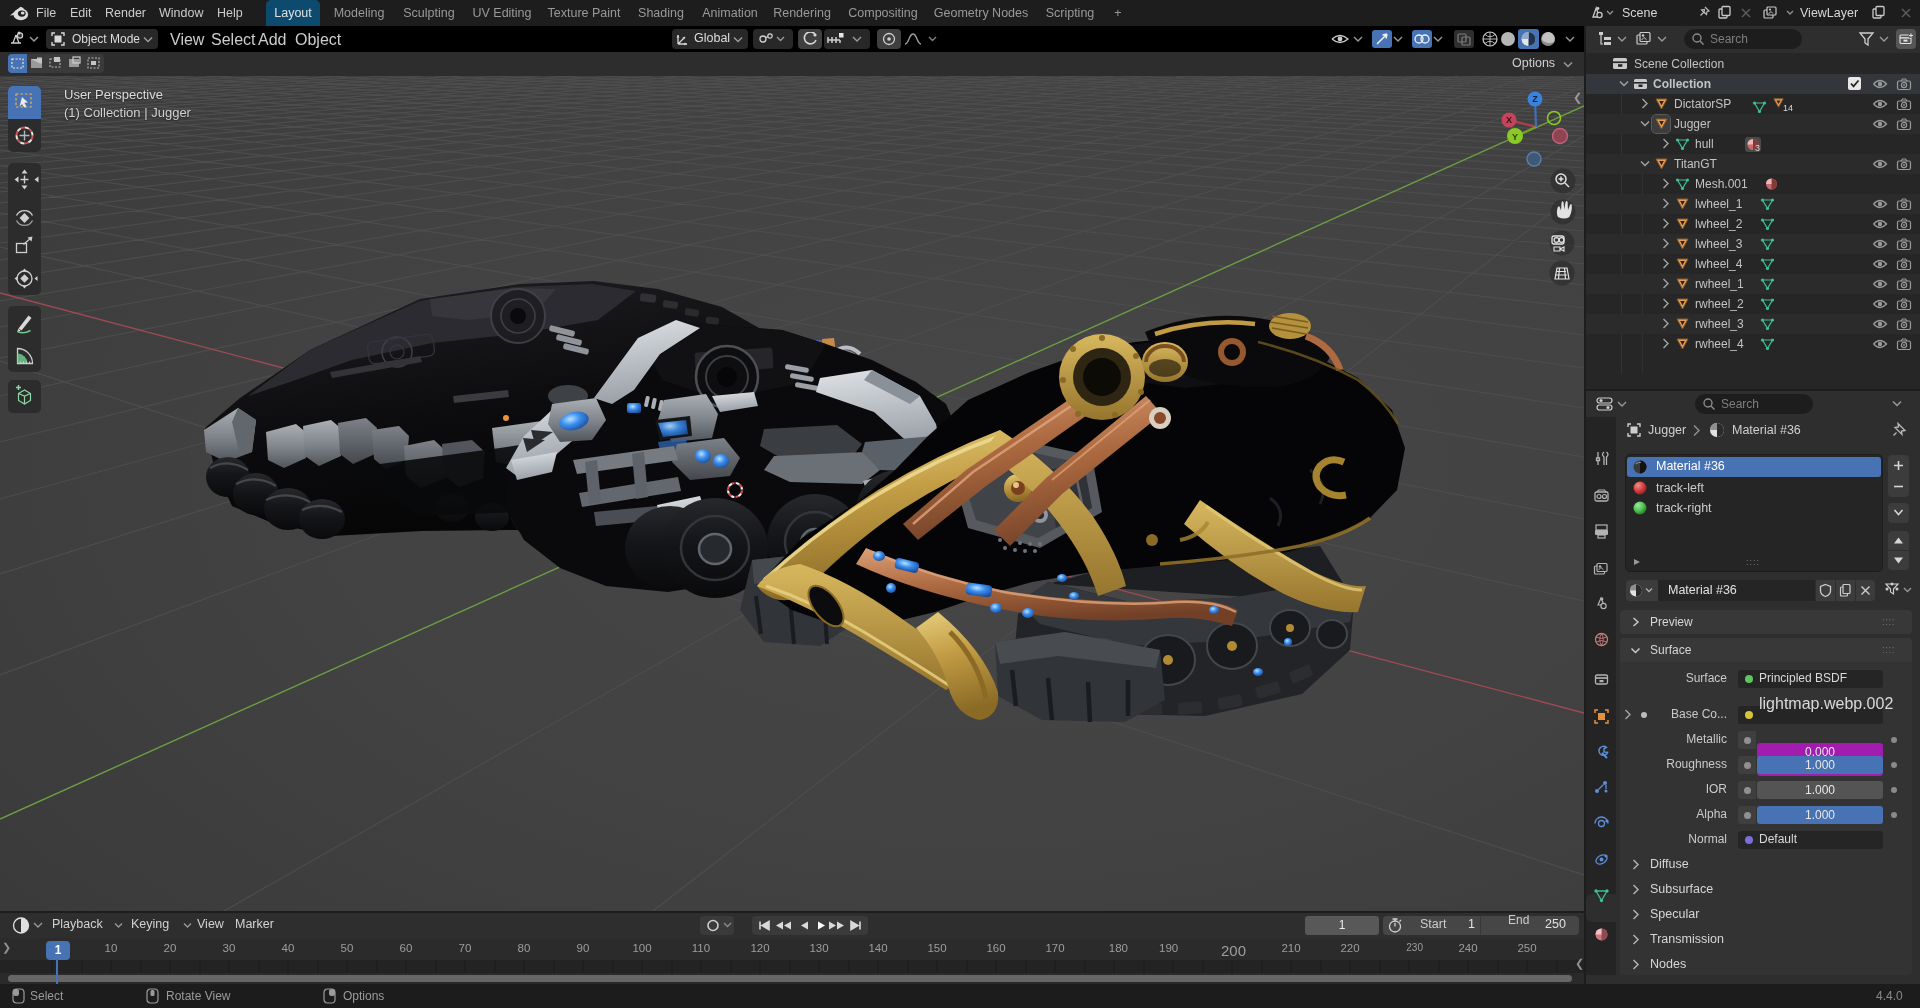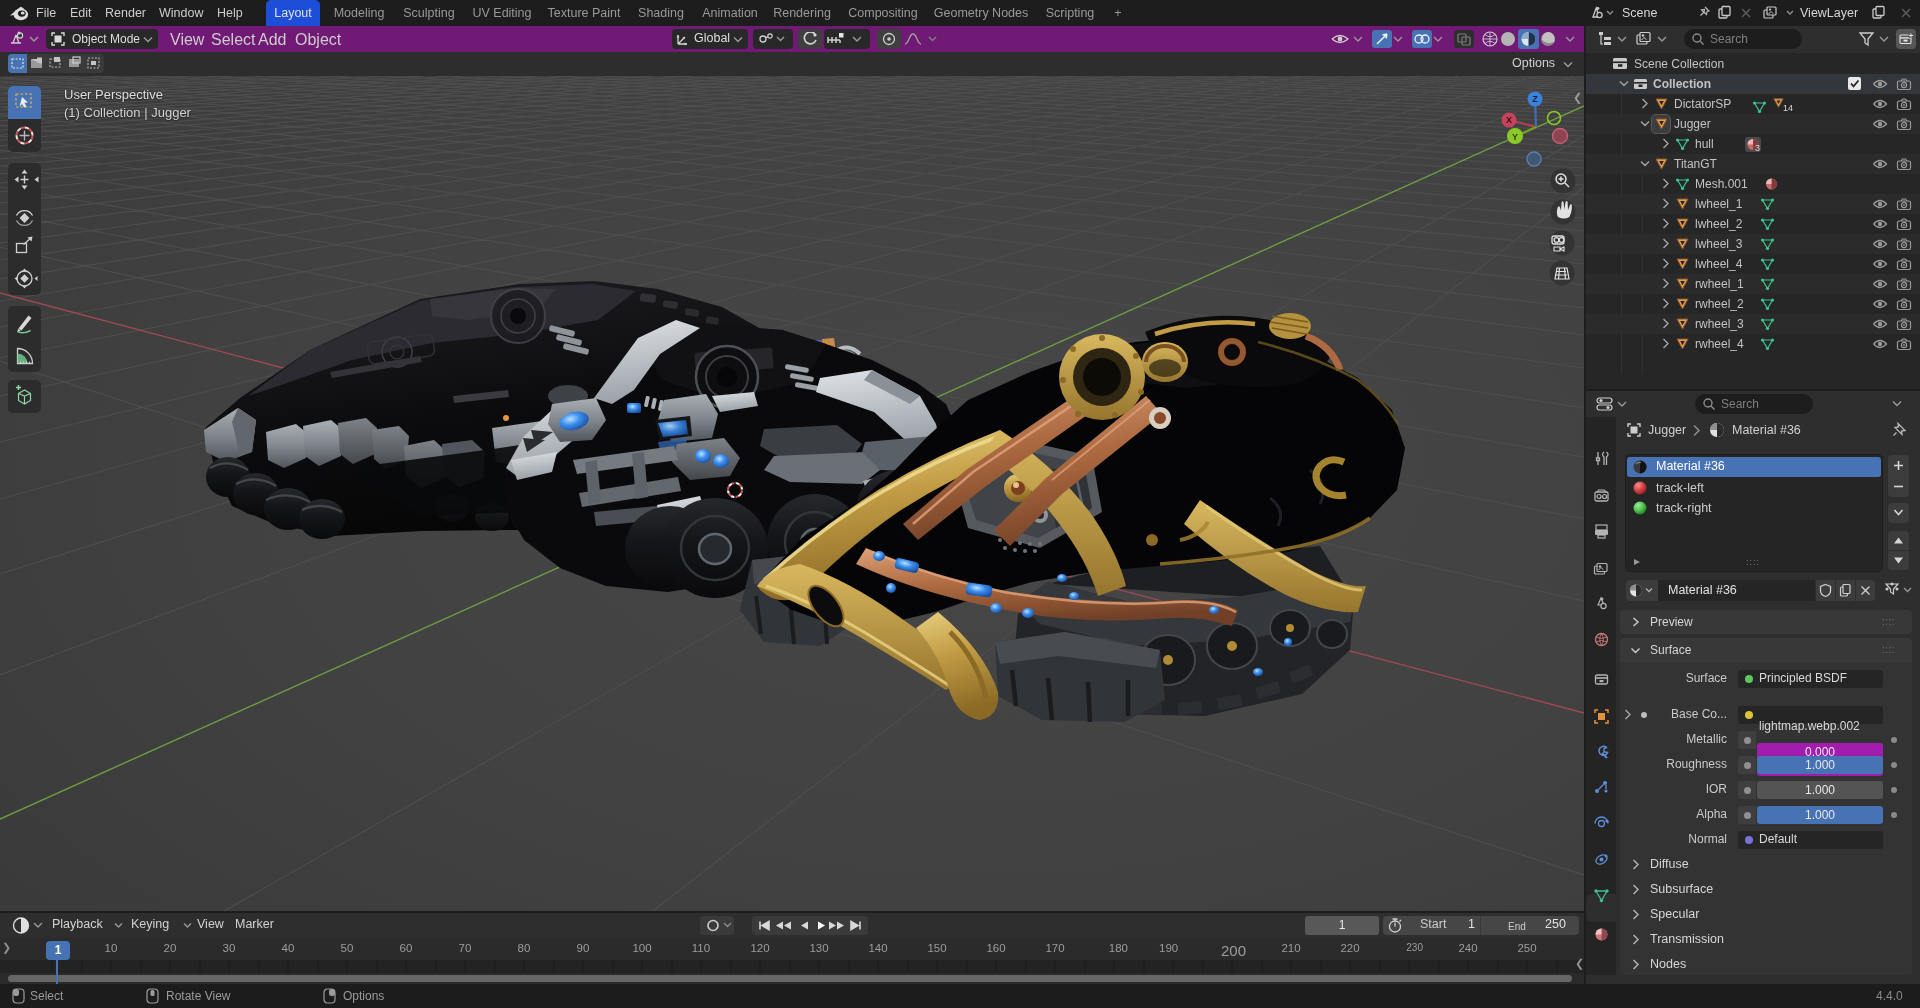--- a/index.html
+++ b/index.html
@@ -1,21 +1,21 @@
 <!DOCTYPE html>
 <html><head><meta charset="utf-8"><style>
 * { margin:0; padding:0; box-sizing:border-box; }
 html,body { width:1920px; height:1008px; overflow:hidden; background:#1d1d1d;
   font-family:"Liberation Sans", sans-serif; -webkit-font-smoothing:antialiased; }
 .abs { position:absolute; }
 #root { position:relative; width:1920px; height:1008px; }
 #topbar { position:absolute; left:0; top:0; width:1920px; height:26px; background:#1d1d1d; color:#d4d4d4; font-size:12.5px; }
 #topbar .menu { position:absolute; top:0; height:26px; line-height:26px; color:#cccccc; }
 .tab { position:absolute; top:0; height:26px; line-height:27px; color:#999999; font-size:12.5px; text-align:center; }
-.tab.active { background:#1d4ed8; color:#e0e0e0; border-radius:5px 5px 0 0; }
+.tab.active { background:#0c4a6e; color:#e0e0e0; border-radius:5px 5px 0 0; }
 #vp { position:absolute; left:0; top:26px; width:1584px; height:885px; overflow:hidden; }
 .txt { position:absolute; white-space:nowrap; }
 .hbtn { position:absolute; background:#282828; border-radius:4px; color:#dddddd; font-size:12.5px; }
 #outliner { position:absolute; left:1586px; top:26px; width:334px; height:363px; background:#262626; overflow:hidden; }
 #props { position:absolute; left:1586px; top:391px; width:334px; height:593px; background:#2e2e2e; overflow:hidden; }
 #timeline { position:absolute; left:0; top:913px; width:1584px; height:71px; background:#2b2b2b; overflow:hidden; }
 #statusbar { position:absolute; left:0; top:984px; width:1920px; height:24px; background:#1c1c1c; color:#9b9b9b; font-size:12px; }
 .prow-label { position:absolute; color:#cacaca; font-size:12px; text-align:right; width:110px; }
 .pfield { position:absolute; background:#545454; border-radius:3px; color:#e8e8e8; font-size:12px; text-align:center; line-height:18px; }
 .pheader { position:absolute; left:34px; width:292px; height:24px; background:#383838; border-radius:4px; color:#d6d6d6; font-size:12px; line-height:24px; }
@@ -484,21 +484,21 @@
     <circle cx="1561.5" cy="240" r="2.4"></circle>
     <path d="M1554 247 h6 v4 h-6 Z M1560 249 l4 -2 v4 Z" stroke-width="1.1"></path>
   </g>
   <g stroke="#e2e2e2" fill="none" stroke-width="1.2">
     <path d="M1555 279 l2 -11 h10 l2 11 Z M1559.5 268 l-1 11 M1564.5 268 l1 11 M1556 271.5 h10 M1555 275 h12"></path>
   </g>
 </g>
 
 </svg>
 
-<div class="abs" style="left:0;top:0;width:1643px;height:26px;background:#701a75">
+<div class="abs" style="left:0;top:0;width:1643px;height:26px;background:#000000">
 
   <svg class="abs" style="left:8px;top:4px" width="34" height="18" viewBox="0 0 34 18">
     <path d="M3 13 L13 13 M5 13 L8 5 M11 13 L8 5" stroke="#cfcfcf" stroke-width="1.3" fill="none"></path>
     <circle cx="12" cy="5.5" r="2.6" fill="#333333" stroke="#cfcfcf" stroke-width="1.2"></circle>
     <circle cx="11" cy="3" r="1.5" fill="#cfcfcf"></circle>
     <path d="M22 7 l4 4 l4 -4" fill="none" stroke="#9a9a9a" stroke-width="1.5"></path>
   </svg>
   <div class="hbtn" style="left:46px;top:3px;width:112px;height:20px">
     <svg class="abs" style="left:5px;top:3px" width="14" height="14" viewBox="0 0 14 14">
       <rect x="3.5" y="3.5" width="7" height="7" fill="#d9d9d9"></rect>
@@ -1280,21 +1280,21 @@
       <div class="abs" style="left:152px;top:279px;width:145px;height:18px;background:#252525;border-radius:3px"></div>
       <div class="abs" style="left:159px;top:284px;width:8px;height:8px;background:#5fc45f;border-radius:50%"></div>
       <div class="txt" style="left:173px;top:280px;color:#d9d9d9;font-size:12px">Principled BSDF</div>
       <svg class="abs" style="left:38px;top:318px" width="8" height="12" viewBox="0 0 8 12">
         <path d="M1.5 1 l4.5 4.5 l-4.5 4.5" fill="none" stroke="#a5a5a5" stroke-width="1.4"></path>
       </svg>
       <div class="abs" style="left:55px;top:321px;width:6px;height:6px;background:#bdbdbd;border-radius:50%"></div>
       <div class="prow-label" style="left:31px;top:316px">Base Co...</div>
       <div class="abs" style="left:152px;top:315px;width:145px;height:18px;background:#252525;border-radius:3px"></div>
       <div class="abs" style="left:159px;top:320px;width:8px;height:8px;background:#d8c43a;border-radius:50%"></div>
-      <div class="txt" style="left:173px;top:328px;color:#d9d9d9;font-size:12px">lightmap.webp.002</div>
+      <div class="txt" style="left:173px;top:304px;color:#d9d9d9;font-size:16px">lightmap.webp.002</div>
       <div class="prow-label" style="left:31px;top:341px">Metallic</div>
       <div class="abs" style="left:152px;top:340px;width:18px;height:18px;background:#3f3f3f;border-radius:3px 0 0 3px"></div>
       <div class="abs" style="left:158px;top:346px;width:7px;height:7px;background:#909090;border-radius:50%"></div>
       <div class="pfield" style="left:171px;top:352px;width:126px;height:33px;background:#a21caf">0.000</div>
       <div class="abs" style="left:305px;top:346px;width:6px;height:6px;background:#8a8a8a;border-radius:50%"></div>
       <div class="prow-label" style="left:31px;top:366px">Roughness</div>
       <div class="abs" style="left:152px;top:365px;width:18px;height:18px;background:#3f3f3f;border-radius:3px 0 0 3px"></div>
       <div class="abs" style="left:158px;top:371px;width:7px;height:7px;background:#909090;border-radius:50%"></div>
       <div class="pfield" style="left:171px;top:365px;width:126px;height:18px;background:#4772b3">1.000</div>
       <div class="abs" style="left:305px;top:371px;width:6px;height:6px;background:#8a8a8a;border-radius:50%"></div>
@@ -1369,21 +1369,21 @@
     </svg>
     <div class="pfield" style="left:1305px;top:3px;width:74px;height:19px;background:#585858">1</div>
     <div class="abs" style="left:1383px;top:3px;width:196px;height:19px;background:#464646;border-radius:4px"></div>
     <svg class="abs" style="left:1387px;top:5px" width="16" height="15" viewBox="0 0 16 15">
       <circle cx="8" cy="8.5" r="5.5" fill="none" stroke="#d2d2d2" stroke-width="1.3"></circle>
       <path d="M8 8.5 L8 4.8 M8 1 l0 2 M5.5 1 h5 M12.5 3.5 l1.5 -1.5" stroke="#d2d2d2" stroke-width="1.3" fill="none"></path>
     </svg>
     <div class="txt" style="left:1420px;top:4px;color:#cccccc;font-size:12.5px">Start</div>
     <div class="txt" style="left:1468px;top:4px;color:#e2e2e2;font-size:12.5px">1</div>
     <div class="abs" style="left:1480px;top:3px;width:1px;height:19px;background:#383838"></div>
-    <div class="txt" style="left:1508px;top:8px;color:#cccccc;font-size:10px">End</div>
+    <div class="txt" style="left:1508px;top:0;color:#cccccc;font-size:12px">End</div>
     <div class="txt" style="left:1545px;top:4px;color:#e2e2e2;font-size:12.5px">250</div>
   </div>
   <div class="abs" style="left:0;top:25px;width:1584px;height:22px;background:#2b2b2b">
     <div class="txt" style="left:97px;top:4px;width:28px;text-align:center;color:#9d9d9d;font-size:11.5px">10</div>
         <div class="txt" style="left:156px;top:4px;width:28px;text-align:center;color:#9d9d9d;font-size:11.5px">20</div>
         <div class="txt" style="left:215px;top:4px;width:28px;text-align:center;color:#9d9d9d;font-size:11.5px">30</div>
         <div class="txt" style="left:274px;top:4px;width:28px;text-align:center;color:#9d9d9d;font-size:11.5px">40</div>
         <div class="txt" style="left:333px;top:4px;width:28px;text-align:center;color:#9d9d9d;font-size:11.5px">50</div>
         <div class="txt" style="left:392px;top:4px;width:28px;text-align:center;color:#9d9d9d;font-size:11.5px">60</div>
         <div class="txt" style="left:451px;top:4px;width:28px;text-align:center;color:#9d9d9d;font-size:11.5px">70</div>

